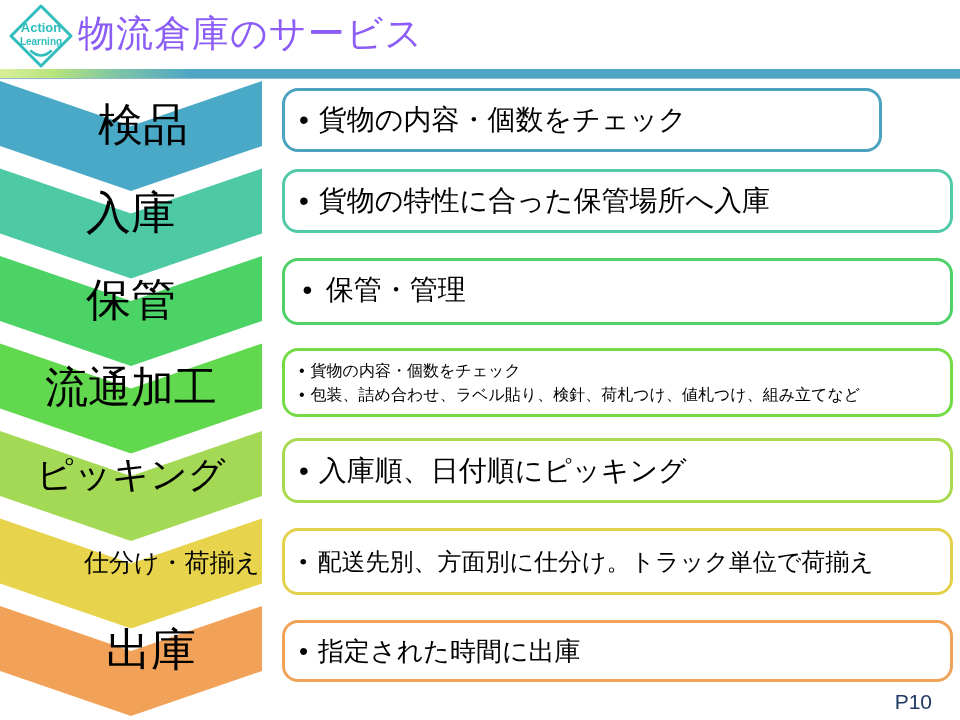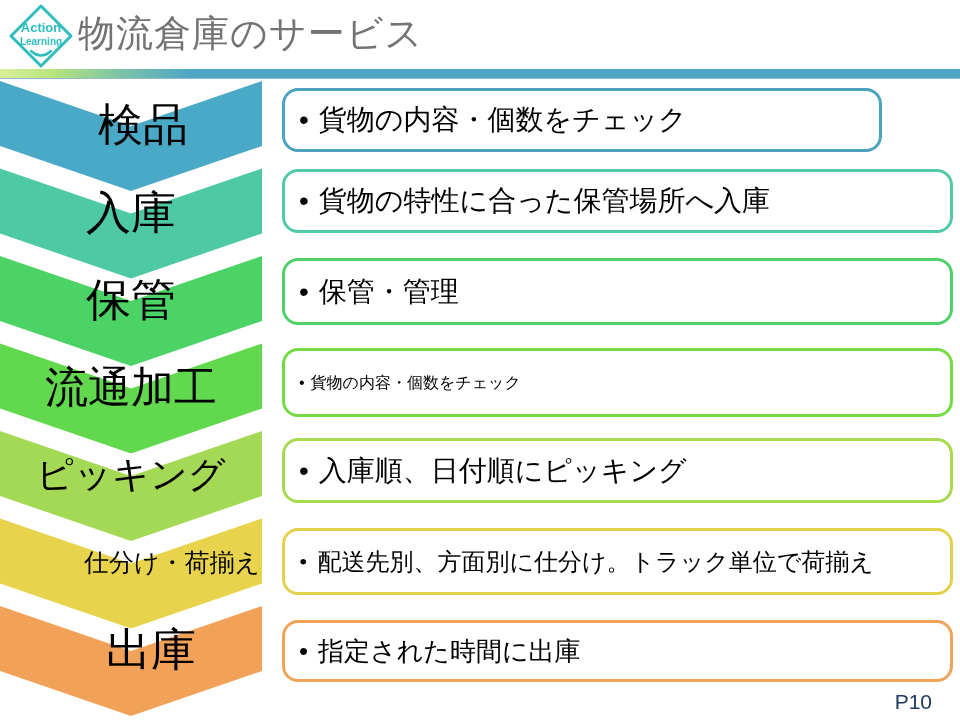--- a/index.html
+++ b/index.html
@@ -7,21 +7,21 @@
     width:960px;height:720px;background:#ffffff;overflow:hidden;
     font-family:"Liberation Sans","DejaVu Sans",sans-serif;
     color:#000;
   }
   #slide{position:relative;width:960px;height:720px;background:#fff;overflow:hidden;}
 
   
   #logo{position:absolute;left:8px;top:3px;width:66px;height:66px;}
   #page-title{
     position:absolute;left:78px;top:6px;height:56px;line-height:56px;
-    font-size:37px;letter-spacing:1px;color:#737373;white-space:nowrap;
+    font-size:37px;letter-spacing:1px;color:#8b5cf6;white-space:nowrap;
   }
   #divider{
     position:absolute;left:0;top:69px;width:960px;height:9px;
     background:linear-gradient(90deg,#d9ef9b 0px,#b7e37c 55px,#7cc4a8 120px,#4fa6c4 190px,#4fa6c4 100%);
     border-bottom:1px solid #8fb8c8;
   }
 
   
   #chevron-svg{position:absolute;left:0;top:0;}
   .chev-label{
@@ -88,30 +88,34 @@
           <span class="bullet-dot"></span>
           <span>貨物の内容・個数をチェック</span>
         </div>
       </div>
       <div class="step-box" style="top: 169px; height: 64px; width: 671px; border-color: rgb(82, 201, 167); font-size: 28px;">
         <div class="bullet-line">
           <span class="bullet-dot"></span>
           <span>貨物の特性に合った保管場所へ入庫</span>
         </div>
       </div>
-      <div class="step-box" style="top: 258px; height: 67px; width: 671px; border-color: rgb(79, 209, 103); font-size: 28px;">
+      <div class="step-box" style="top: 258px; height: 67px; width: 671px; border-color: rgb(79, 209, 103); font-size: 28px; font-family: Liberation Mono, monospace;">
         <div class="bullet-line">
           <span class="bullet-dot"></span>
           <span>保管・管理</span>
         </div>
       </div>
       <div class="step-box small-bullets" style="top: 348px; height: 69px; width: 671px; border-color: rgb(116, 219, 70); font-size: 16px;">
         <div class="bullet-line">
           <span class="bullet-dot"></span>
           <span>貨物の内容・個数をチェック</span>
+        </div>
+        <div class="bullet-line">
+          <span class="bullet-dot"></span>
+          <span>包装、詰め合わせ、ラベル貼り、検針、荷札つけ、値札つけ、組み立てなど</span>
         </div>
       </div>
       <div class="step-box" style="top: 438px; height: 65px; width: 671px; border-color: rgb(169, 217, 79); font-size: 28px;">
         <div class="bullet-line">
           <span class="bullet-dot"></span>
           <span>入庫順、日付順にピッキング</span>
         </div>
       </div>
       <div class="step-box" style="top: 528px; height: 67px; width: 671px; border-color: rgb(227, 209, 75); font-size: 24px; font-family: Liberation Serif, serif;">
         <div class="bullet-line">

